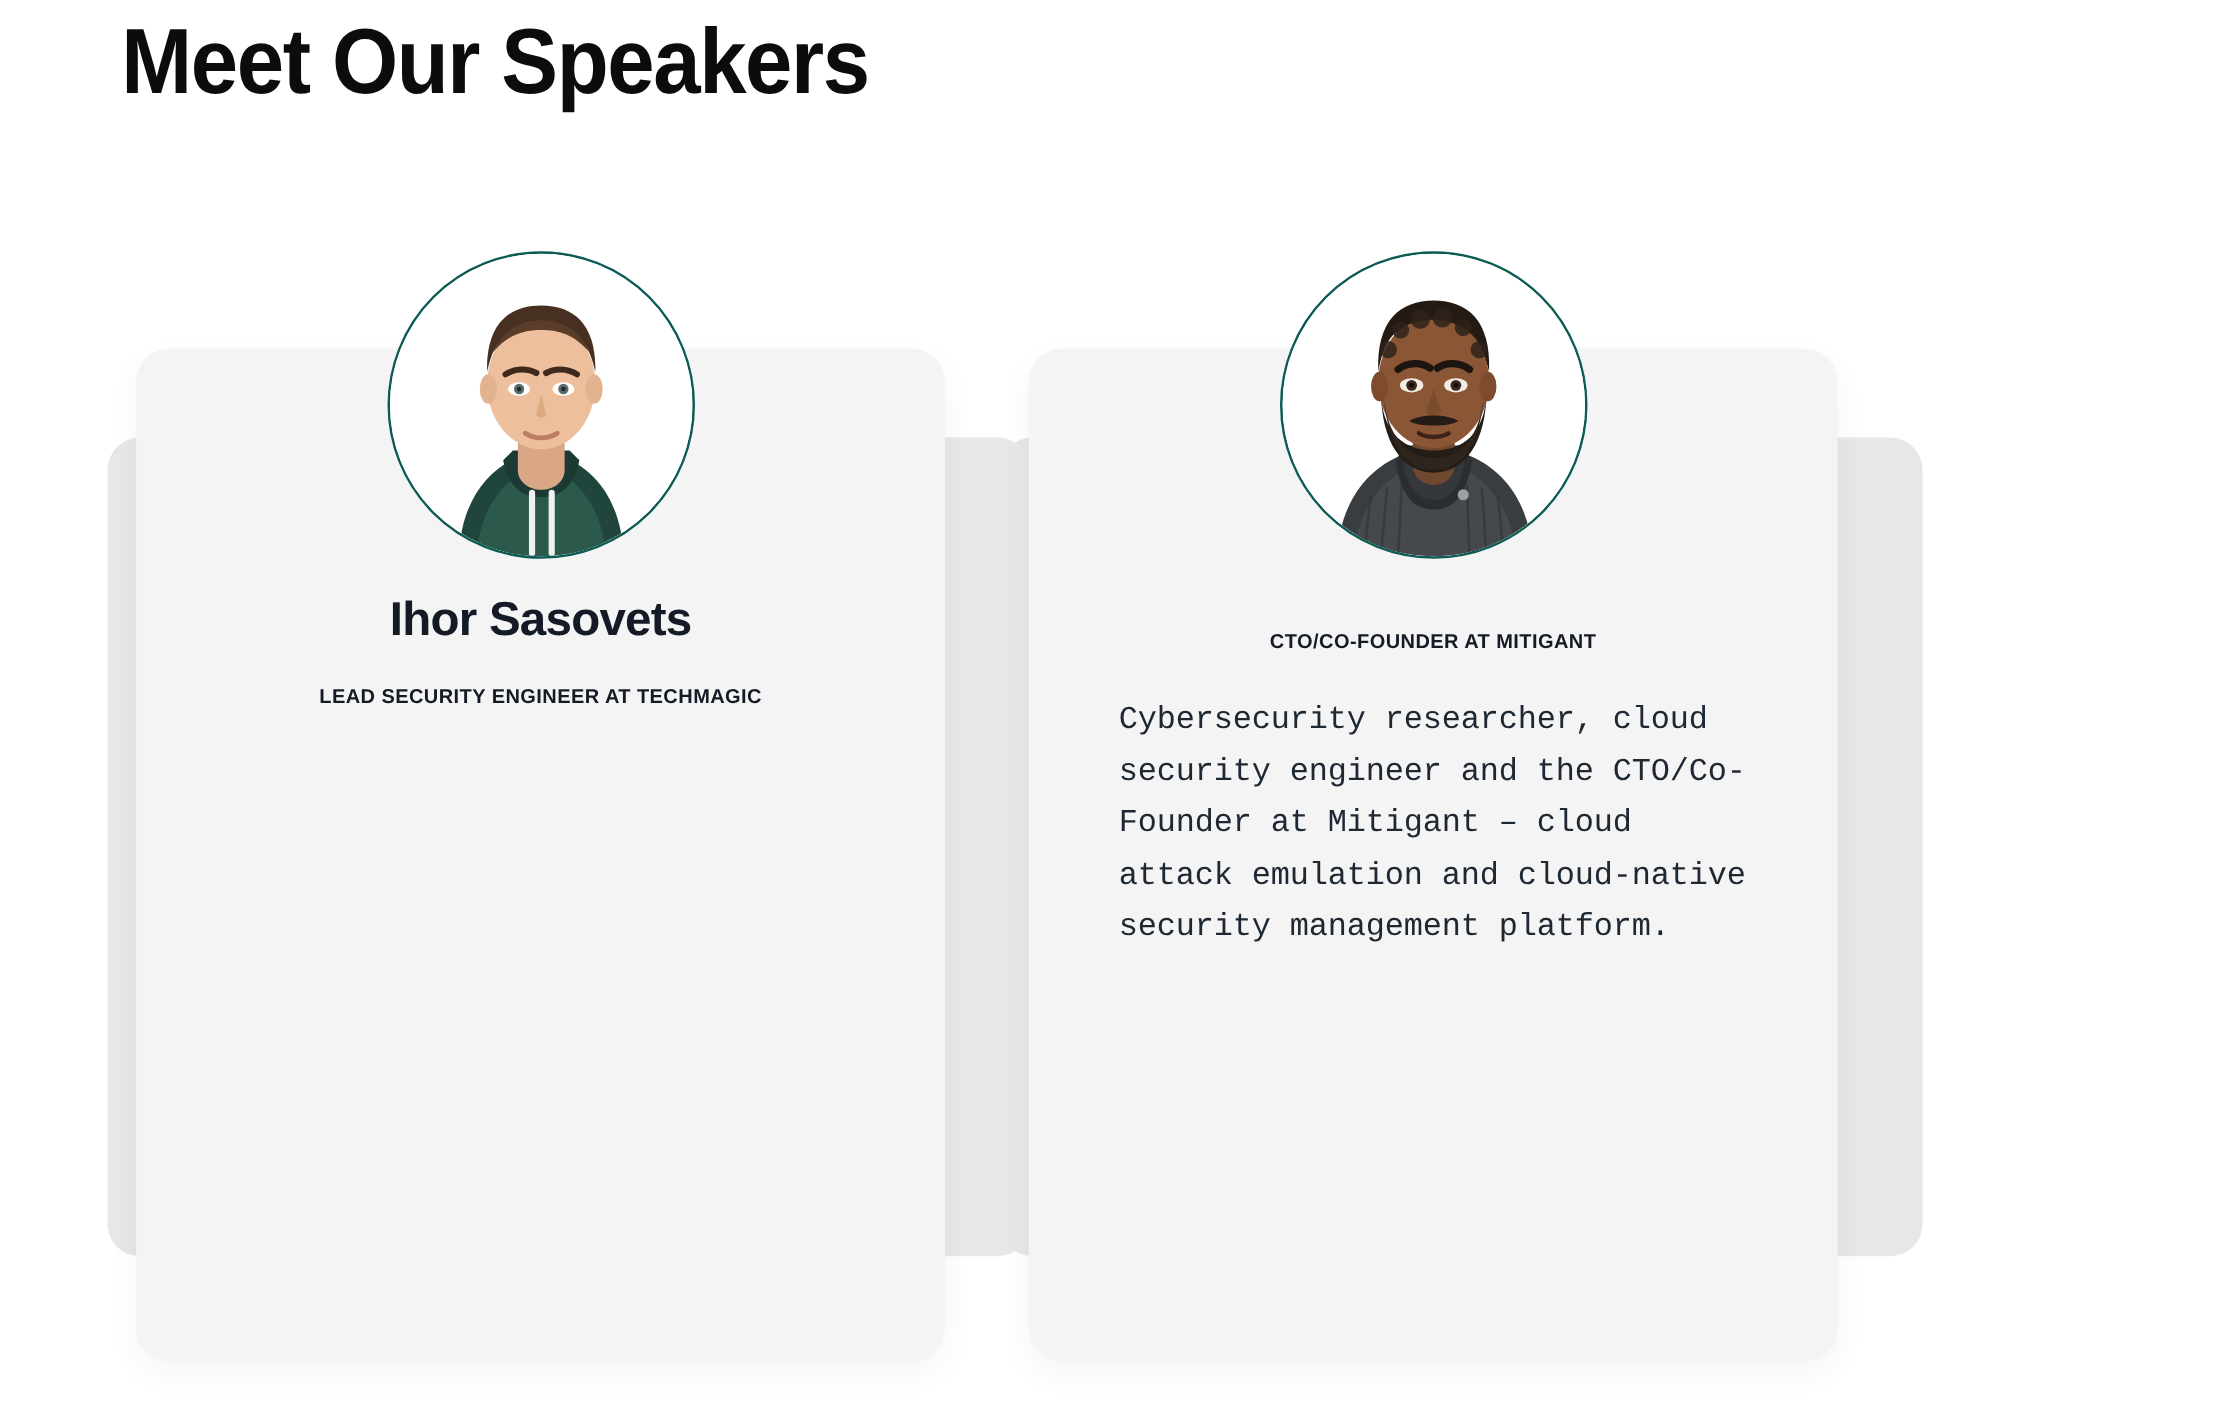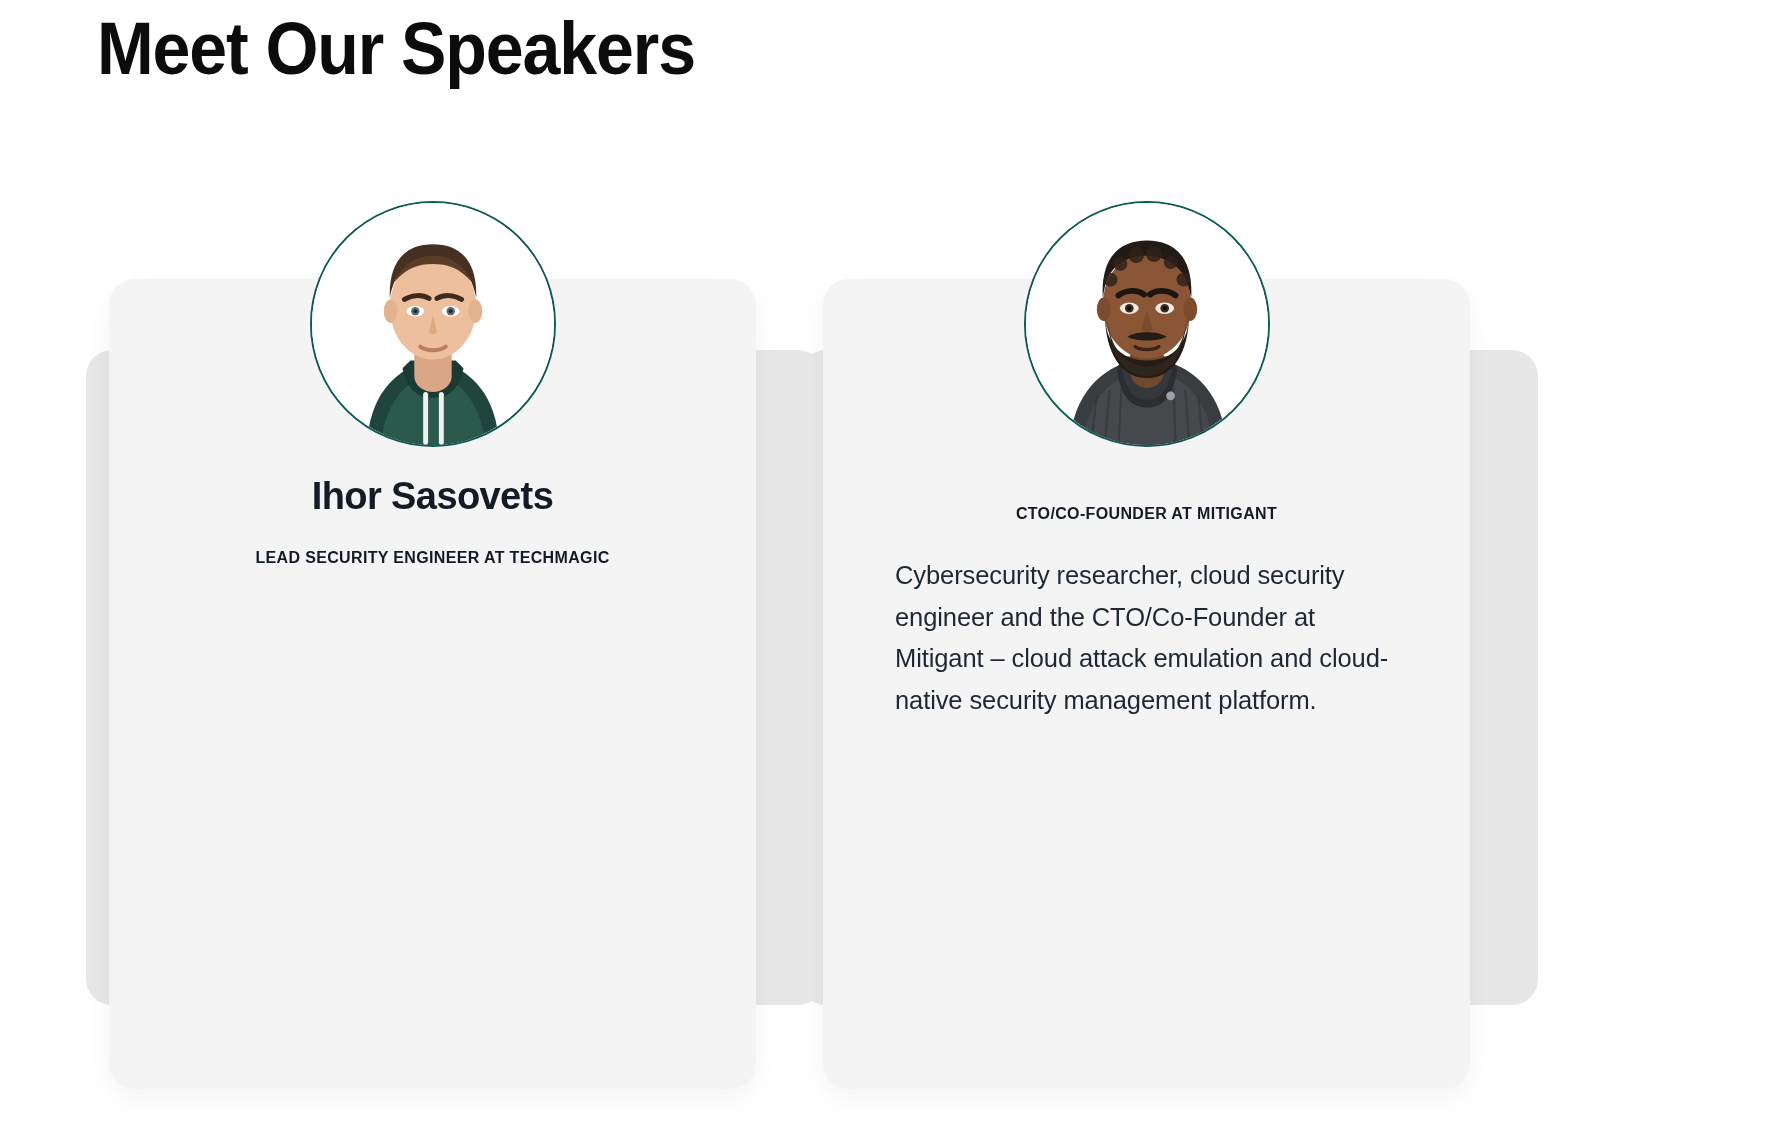--- a/index.html
+++ b/index.html
@@ -116,21 +116,21 @@
     line-height: 1.38;
     letter-spacing: 0.35px;
     color: #141b26;
     text-transform: uppercase;
     padding: 0 22px;
   }
 
   .speaker-bio {
     margin-top: 38px;
     text-align: left;
-    font-family: Liberation Sans, sans-serif;
+    font-family: Liberation Mono, monospace;
     font-weight: 400;
     font-size: 25.5px;
     line-height: 1.63;
     letter-spacing: -0.1px;
     color: #1e2833;
     padding: 0 24px;
   }
   .card-2 .speaker-bio { padding: 0 18px 0 26px; }
   .card-2 .speaker-role { margin-top: 28px; text-align: center; }
   .card-2 .speaker-bio { margin-top: 30px; }

